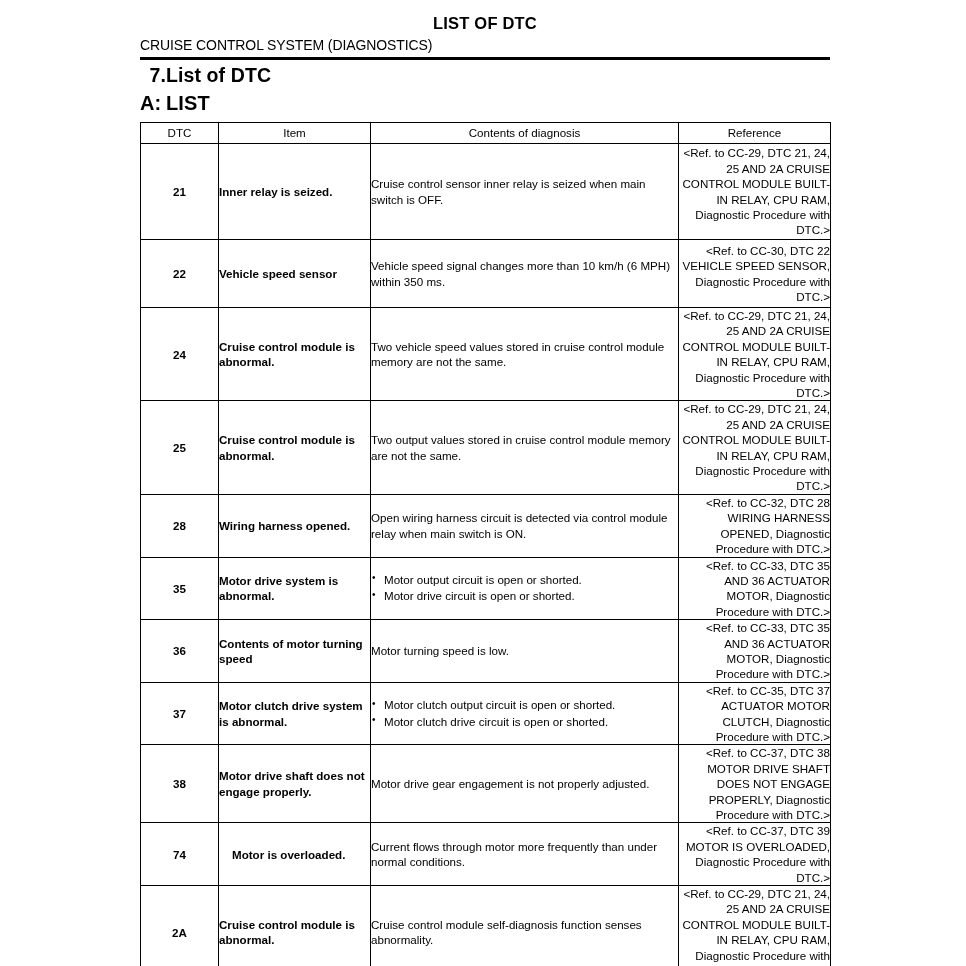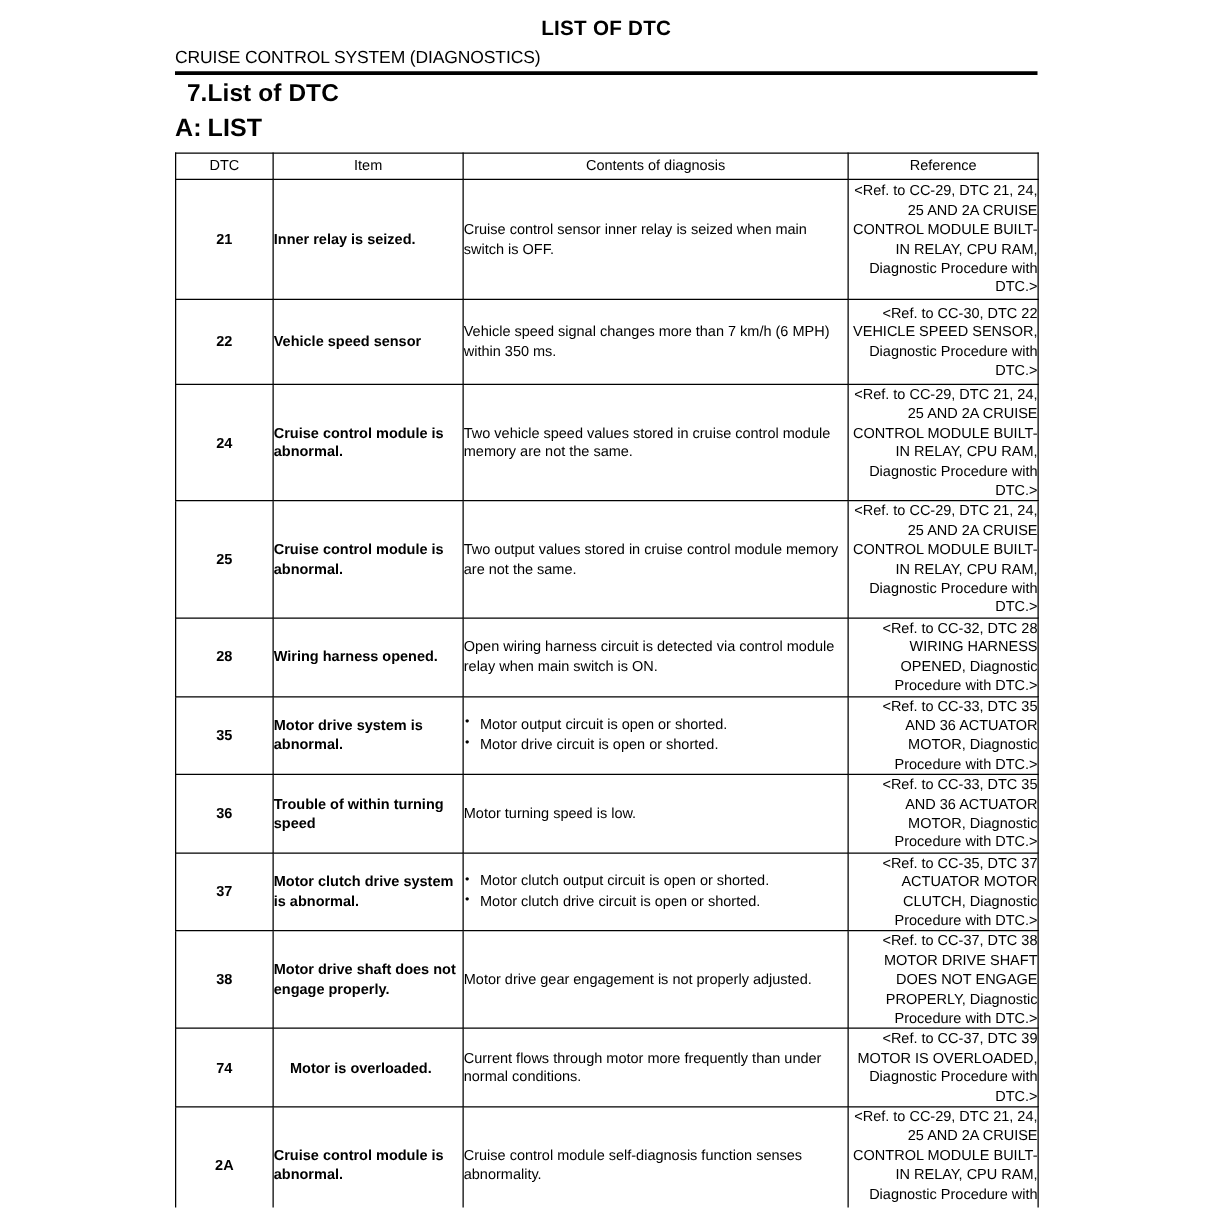--- a/index.html
+++ b/index.html
@@ -184,21 +184,21 @@
     <tbody id="table-body">
         <tr style="height: 96px;">
           <td class="cell-dtc">21</td>
           <td class="cell-item">Inner relay is seized.</td>
           <td class="cell-contents">Cruise control sensor inner relay is seized when main switch is OFF.</td>
           <td class="cell-ref">&lt;Ref. to CC-29, DTC 21, 24, 25 AND 2A CRUISE CONTROL MODULE BUILT-IN RELAY, CPU RAM, Diagnostic Procedure with DTC.&gt;</td>
         </tr>
         <tr style="height: 68px;">
           <td class="cell-dtc">22</td>
           <td class="cell-item">Vehicle speed sensor</td>
-          <td class="cell-contents">Vehicle speed signal changes more than 7 km/h (6 MPH) within 350 ms.</td>
+          <td class="cell-contents">Vehicle speed signal changes more than 10 km/h (6 MPH) within 350 ms.</td>
           <td class="cell-ref">&lt;Ref. to CC-30, DTC 22 VEHICLE SPEED SENSOR, Diagnostic Procedure with DTC.&gt;</td>
         </tr>
         <tr style="height: 88px;">
           <td class="cell-dtc">24</td>
           <td class="cell-item">Cruise control module is abnormal.</td>
           <td class="cell-contents">Two vehicle speed values stored in cruise control module memory are not the same.</td>
           <td class="cell-ref">&lt;Ref. to CC-29, DTC 21, 24, 25 AND 2A CRUISE CONTROL MODULE BUILT-IN RELAY, CPU RAM, Diagnostic Procedure with DTC.&gt;</td>
         </tr>
         <tr style="height: 88px;">
           <td class="cell-dtc">25</td>
@@ -218,21 +218,21 @@
           <td class="cell-contents">
             <ul class="bullets">
               <li>Motor output circuit is open or shorted.</li>
               <li>Motor drive circuit is open or shorted.</li>
             </ul>
           </td>
           <td class="cell-ref">&lt;Ref. to CC-33, DTC 35 AND 36 ACTUATOR MOTOR, Diagnostic Procedure with DTC.&gt;</td>
         </tr>
         <tr style="height: 54px;">
           <td class="cell-dtc">36</td>
-          <td class="cell-item">Trouble of within turning speed</td>
+          <td class="cell-item">Contents of motor turning speed</td>
           <td class="cell-contents">Motor turning speed is low.</td>
           <td class="cell-ref">&lt;Ref. to CC-33, DTC 35 AND 36 ACTUATOR MOTOR, Diagnostic Procedure with DTC.&gt;</td>
         </tr>
         <tr style="height: 58px;">
           <td class="cell-dtc">37</td>
           <td class="cell-item">Motor clutch drive system is abnormal.</td>
           <td class="cell-contents">
             <ul class="bullets">
               <li>Motor clutch output circuit is open or shorted.</li>
               <li>Motor clutch drive circuit is open or shorted.</li>

